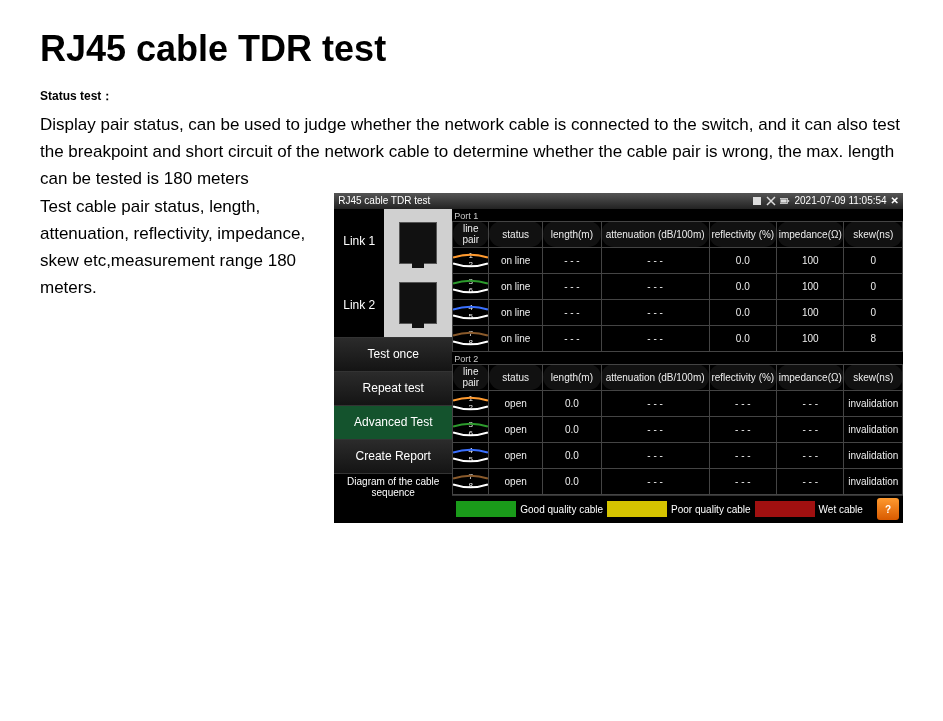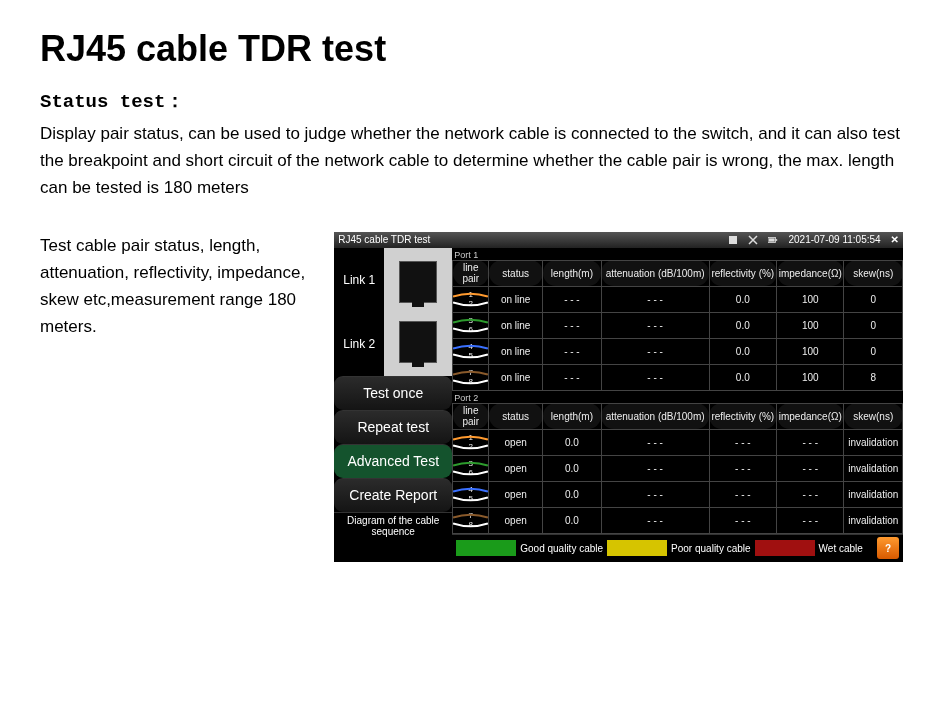--- a/index.html
+++ b/index.html
@@ -5,41 +5,41 @@
   * { margin: 0; padding: 0; box-sizing: border-box; }
   body {
     width: 943px;
     height: 721px;
     background: #fff;
     font-family: Arial, Helvetica, sans-serif;
     padding: 28px 40px;
     color: #000;
   }
   .page-title { font-size: 36px; font-weight: bold; margin-bottom: 18px; }
-  .sub-title { font-size: 19px; font-weight: bold; margin-bottom: 6px; font-family: Liberation Mono, monospace; }
-  .desc { font-size: 17px; line-height: 1.6; margin-bottom: 30px; }
+  .sub-title { font-size: 12px; font-weight: bold; margin-bottom: 6px; }
+  .desc { font-size: 17px; line-height: 1.6; }
   .cols { display: flex; }
   .leftcol { width: 300px; font-size: 17px; line-height: 1.6; padding-right: 2px; }
   .device {
     width: 580px;
     background: #000;
     color: #fff;
     font-size: 11px;
     position: relative;
   }
   .dev-top {
     height: 16px;
     background: linear-gradient(#555,#222);
     display: flex;
     align-items: center;
     padding: 0 4px;
     font-size: 10px;
     justify-content: space-between;
   }
-  .dev-top-right { display: flex; align-items: center; gap: 10px; }
+  .dev-top-right { display: flex; align-items: center; gap: 4px; }
   .dev-body { display: flex; }
   .dev-side { width: 118px; }
   .side-top {
     display: flex;
     height: 128px;
   }
   .side-links {
     width: 50px;
     display: flex;
     flex-direction: column;
@@ -71,22 +71,21 @@
     width: 12px; height: 5px;
     background:#111;
   }
   .side-btn {
     height: 34px;
     display: flex;
     align-items: center;
     justify-content: center;
     background: linear-gradient(#2b2b2b,#141414);
     border-top: 1px solid #333;
-    font-size: 14px;
-    border-radius: 9px;
+    font-size: 12px;
   }
   .side-btn.active { background: #14532d; }
   .side-footer {
     height: 28px;
     display: flex;
     align-items: center;
     justify-content: center;
     text-align: center;
     font-size: 10px;
     line-height: 1.1;

